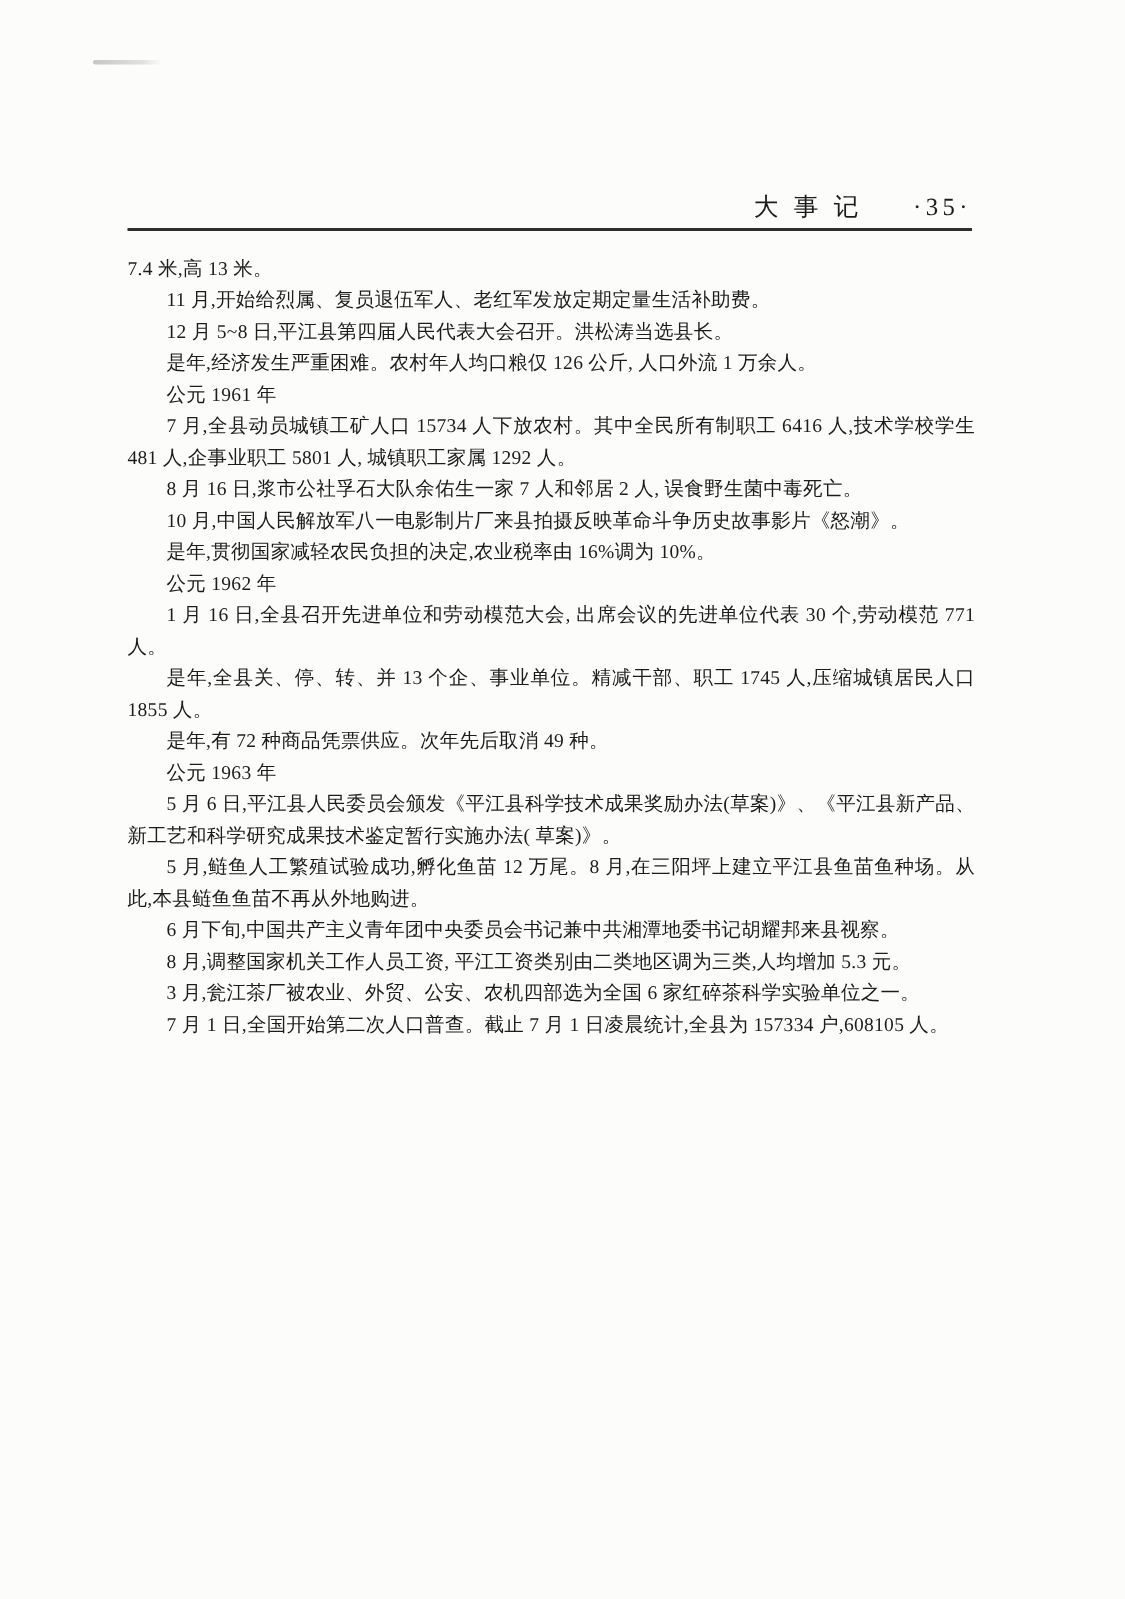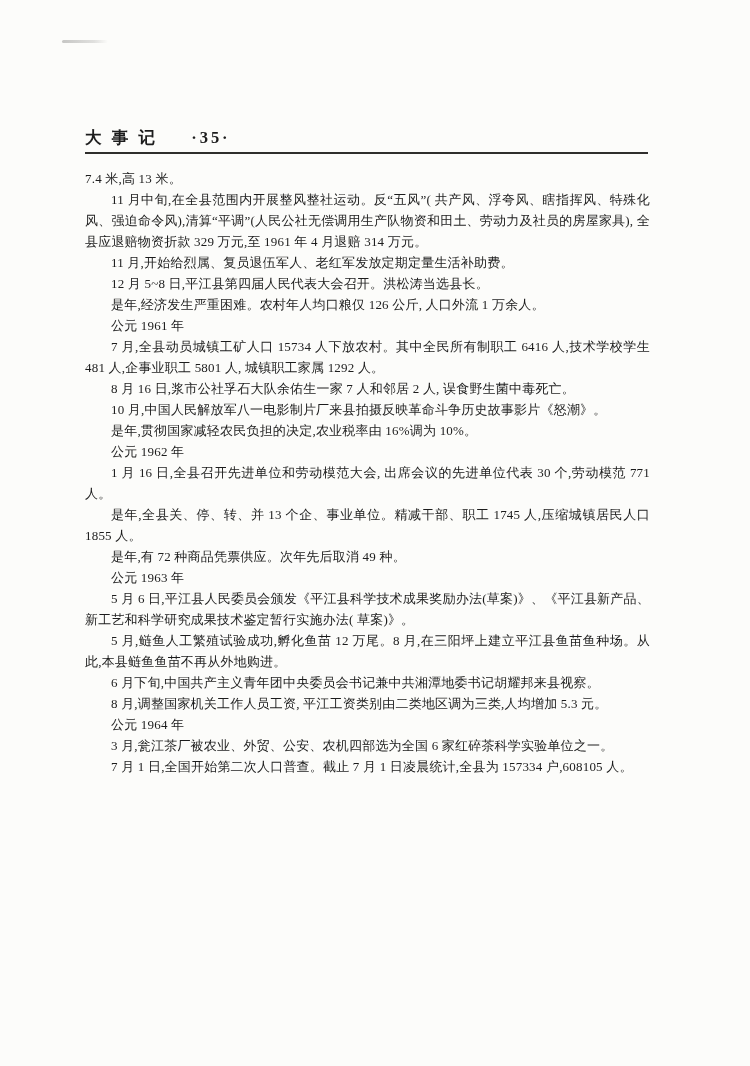--- a/index.html
+++ b/index.html
@@ -25,22 +25,22 @@
     height: 3px;
     background: linear-gradient(to right, #9a9a98, #c9c9c7 70%, transparent);
     opacity: .55;
     border-radius: 2px;
   }
   .running-head {
     position: absolute;
     left: 85px;
     top: 128px;
     width: 563px;
-    text-align: left;
-    font-weight: bold;
+    text-align: right;
+    font-weight: normal;
     font-size: 16.5px;
     line-height: 20px;
     white-space: nowrap;
   }
   .running-head .book-title {
     letter-spacing: 0.62em;
   }
   .running-head .folio {
     margin-left: 26px;
     letter-spacing: 0.18em;
@@ -89,21 +89,20 @@
 
   <div class="running-head">
     <span class="book-title">大事记</span><span class="folio">·35·</span>
   </div>
 
   <div class="head-rule"></div>
 
   <div class="content">
 
     <p class="noindent">7.4 米,高 13 米。</p>
-    <p>11 月中旬,在全县范围内开展整风整社运动。反“五风”( 共产风、浮夸风、瞎指挥风、特殊化风、强迫命令风),清算“平调”(人民公社无偿调用生产队物资和田土、劳动力及社员的房屋家具), 全县应退赔物资折款 329 万元,至 1961 年 4 月退赔 314 万元。</p>
     <p>11 月,开始给烈属、复员退伍军人、老红军发放定期定量生活补助费。</p>
     <p>12 月 5~8 日,平江县第四届人民代表大会召开。洪松涛当选县长。</p>
     <p>是年,经济发生严重困难。农村年人均口粮仅 126 公斤, 人口外流 1 万余人。</p>
 
     <p class="year-heading">公元 1961 年</p>
     <p>7 月,全县动员城镇工矿人口 15734 人下放农村。其中全民所有制职工 6416 人,技术学校学生 481 人,企事业职工 5801 人, 城镇职工家属 1292 人。</p>
     <p>8 月 16 日,浆市公社孚石大队余佑生一家 7 人和邻居 2 人, 误食野生菌中毒死亡。</p>
     <p>10 月,中国人民解放军八一电影制片厂来县拍摄反映革命斗争历史故事影片《怒潮》。</p>
     <p>是年,贯彻国家减轻农民负担的决定,农业税率由 16%调为 10%。</p>
 
@@ -111,18 +110,17 @@
     <p>1 月 16 日,全县召开先进单位和劳动模范大会, 出席会议的先进单位代表 30 个,劳动模范 771 人。</p>
     <p>是年,全县关、停、转、并 13 个企、事业单位。精减干部、职工 1745 人,压缩城镇居民人口 1855 人。</p>
     <p>是年,有 72 种商品凭票供应。次年先后取消 49 种。</p>
 
     <p class="year-heading">公元 1963 年</p>
     <p>5 月 6 日,平江县人民委员会颁发《平江县科学技术成果奖励办法(草案)》、《平江县新产品、新工艺和科学研究成果技术鉴定暂行实施办法( 草案)》。</p>
     <p>5 月,鲢鱼人工繁殖试验成功,孵化鱼苗 12 万尾。8 月,在三阳坪上建立平江县鱼苗鱼种场。从此,本县鲢鱼鱼苗不再从外地购进。</p>
     <p>6 月下旬,中国共产主义青年团中央委员会书记兼中共湘潭地委书记胡耀邦来县视察。</p>
     <p>8 月,调整国家机关工作人员工资, 平江工资类别由二类地区调为三类,人均增加 5.3 元。</p>
 
-    <p class="year-heading">公元 1964 年</p>
     <p>3 月,瓮江茶厂被农业、外贸、公安、农机四部选为全国 6 家红碎茶科学实验单位之一。</p>
     <p>7 月 1 日,全国开始第二次人口普查。截止 7 月 1 日凌晨统计,全县为 157334 户,608105 人。</p>
 
   </div>
 </div>
 
 </body></html>

